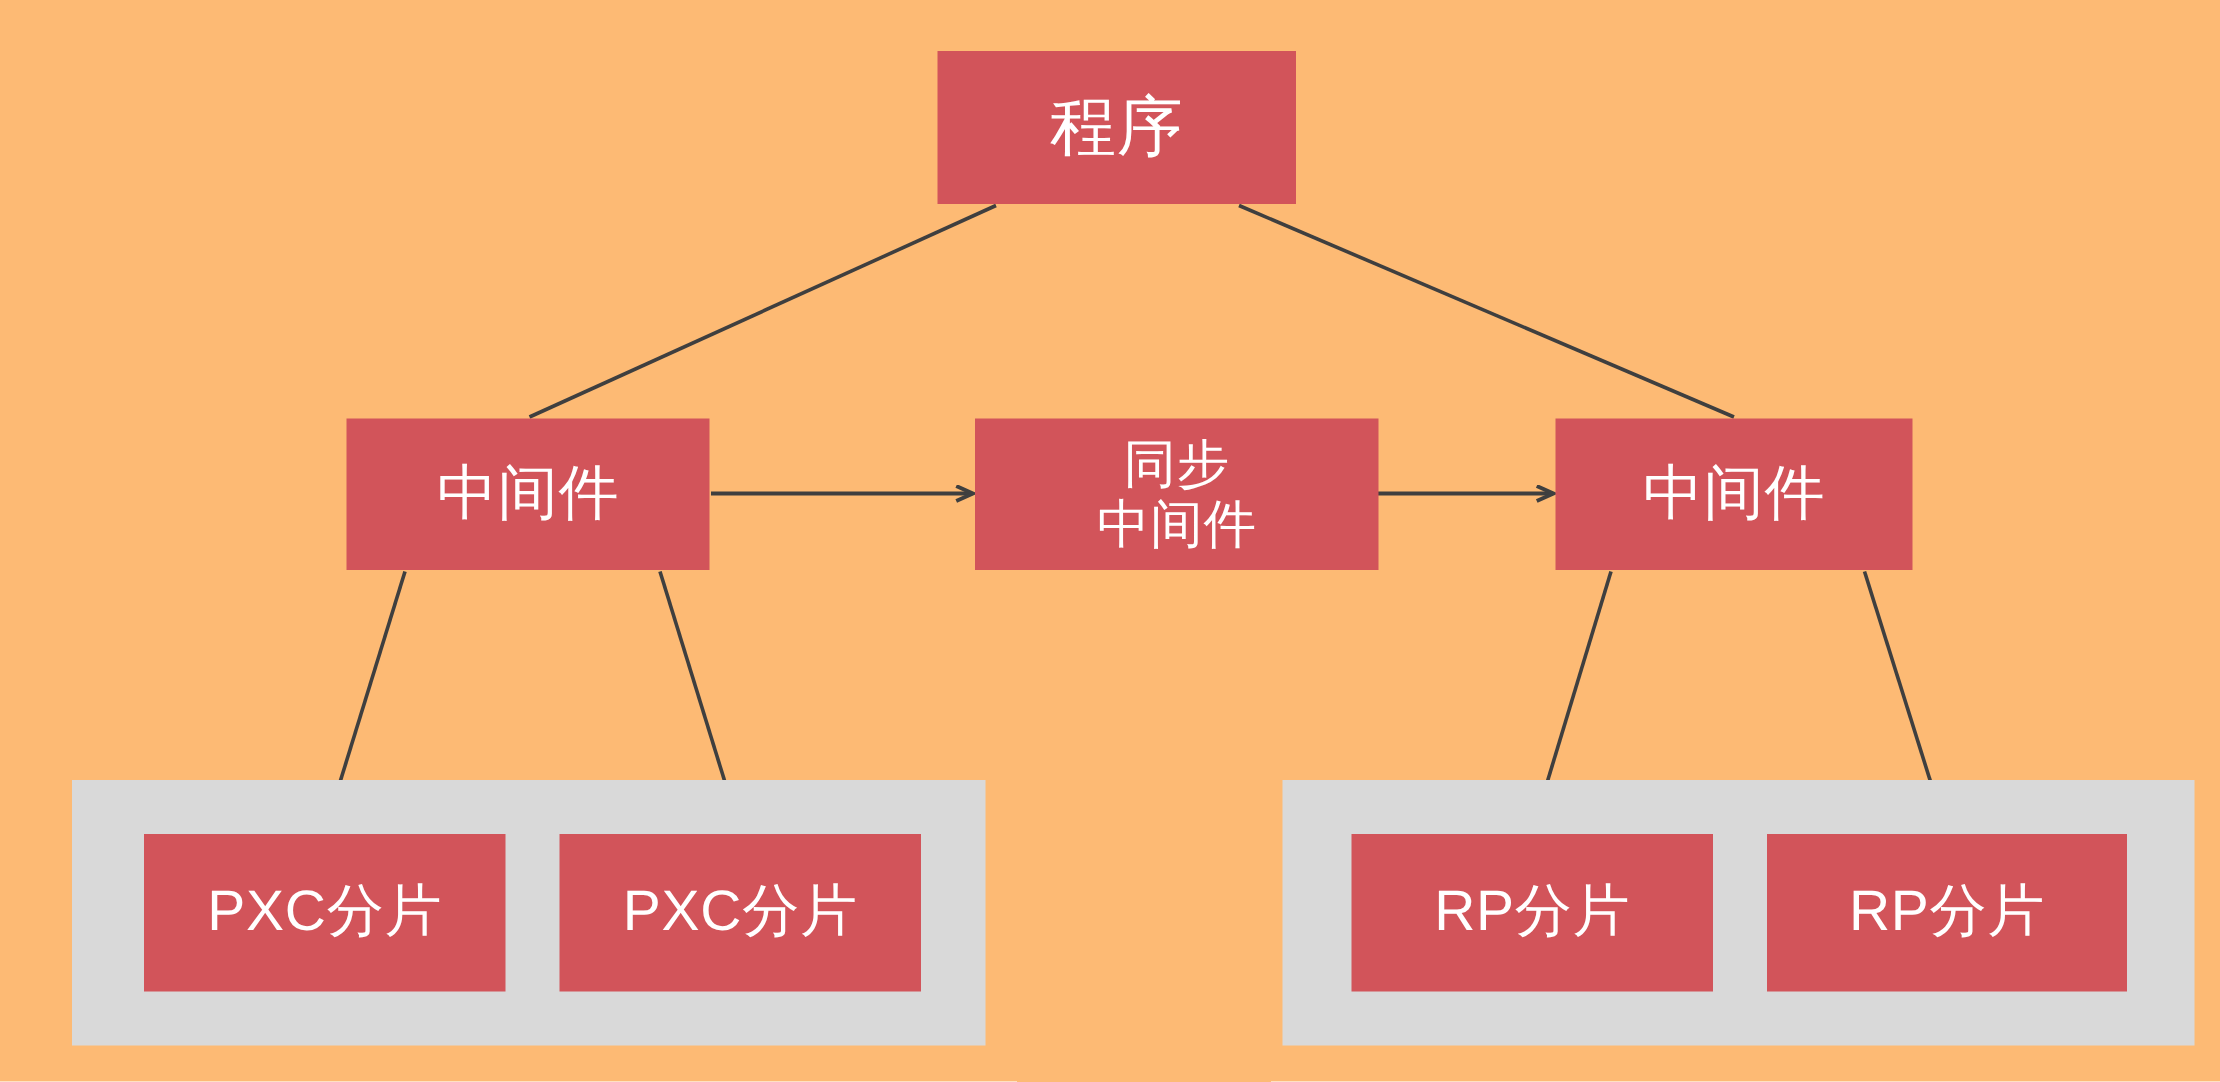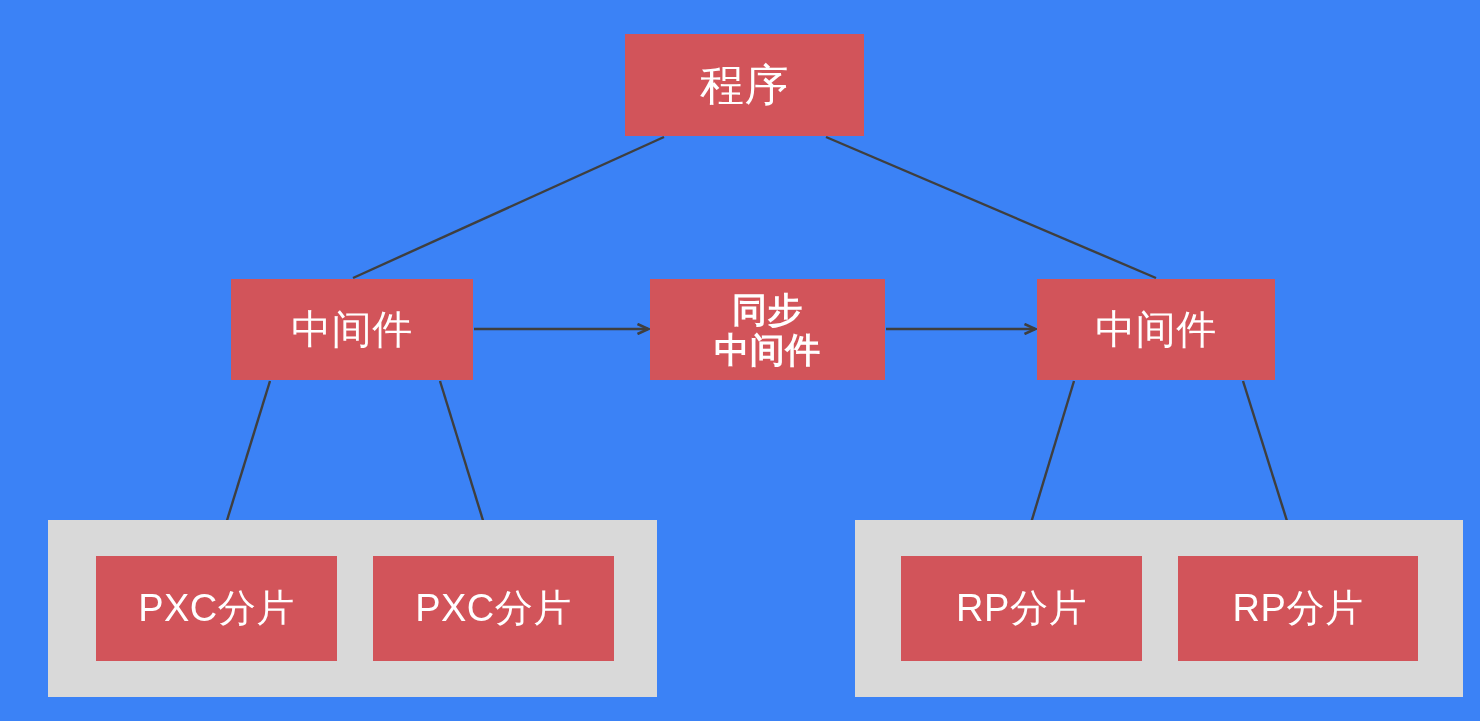--- a/index.html
+++ b/index.html
@@ -8,21 +8,21 @@
     padding: 0;
     background: #ffffff;
   }
   body {
     font-family: "Liberation Sans", "DejaVu Sans", sans-serif;
   }
   #canvas {
     position: relative;
     width: 1480px;
     height: 721px;
-    background: #3b82f6;
+    background: #fdba74;
     overflow: hidden;
   }
   #edges {
     position: absolute;
     left: 0;
     top: 0;
     width: 1480px;
     height: 721px;
     pointer-events: none;
   }
@@ -47,21 +47,21 @@
     -webkit-font-smoothing: antialiased;
   }
   .node-label {
     display: block;
     white-space: pre-line;
   }
 
   
   #node-program      { left: 625px; top: 34px;  width: 239px; height: 102px; font-size: 44px; }
   #node-middleware-left  { left: 231px; top: 279px; width: 242px; height: 101px; font-size: 40px; }
-  #node-sync-middleware  { left: 650px; top: 279px; width: 235px; height: 101px; font-size: 35px; font-weight: bold; }
+  #node-sync-middleware  { left: 650px; top: 279px; width: 269px; height: 101px; font-size: 35px; }
   #node-middleware-right { left: 1037px; top: 279px; width: 238px; height: 101px; font-size: 40px; }
 
   #group-pxc { left: 48px;  top: 520px; width: 609px; height: 177px; }
   #group-rp  { left: 855px; top: 520px; width: 608px; height: 177px; }
 
   #node-pxc-shard-1 { left: 96px;  top: 556px; width: 241px; height: 105px; font-size: 38px; }
   #node-pxc-shard-2 { left: 373px; top: 556px; width: 241px; height: 105px; font-size: 38px; }
   #node-rp-shard-1  { left: 901px; top: 556px; width: 241px; height: 105px; font-size: 38px; }
   #node-rp-shard-2  { left: 1178px; top: 556px; width: 240px; height: 105px; font-size: 38px; }
 </style>

